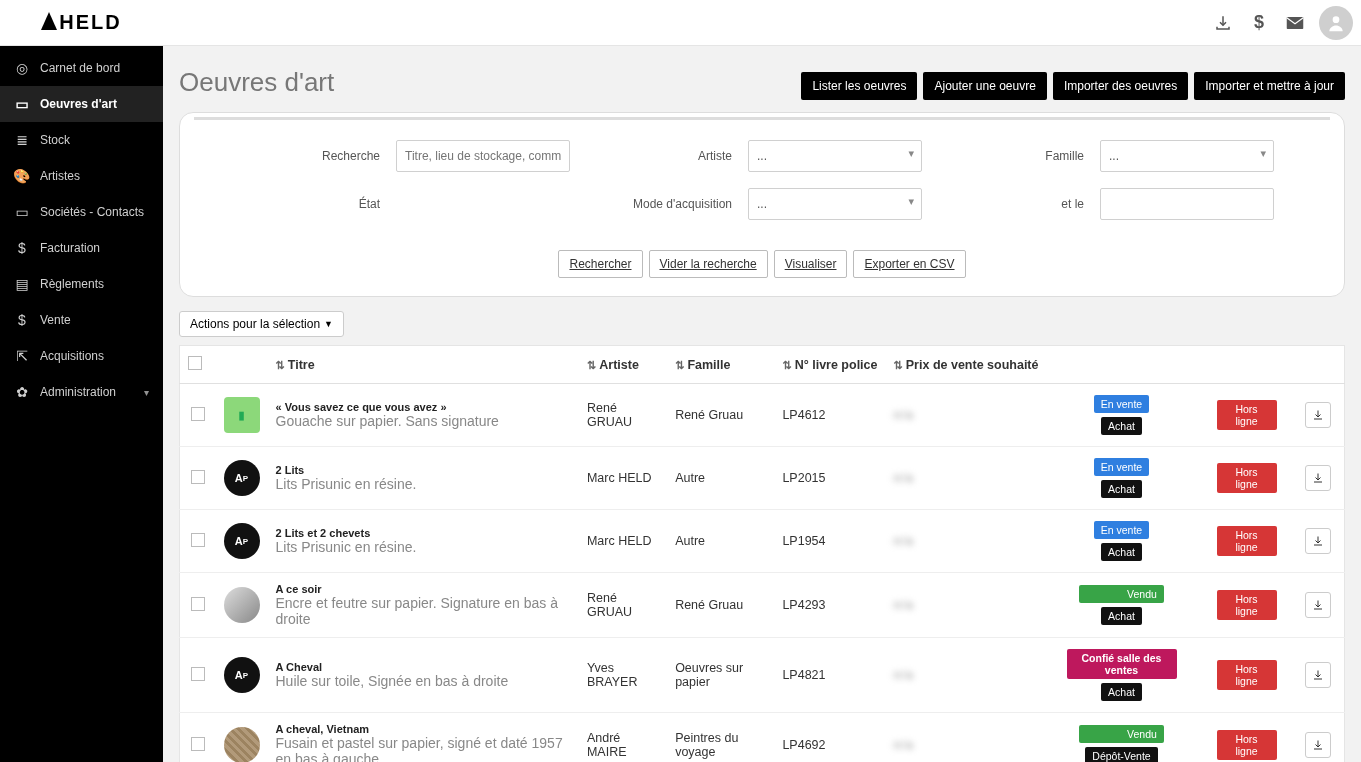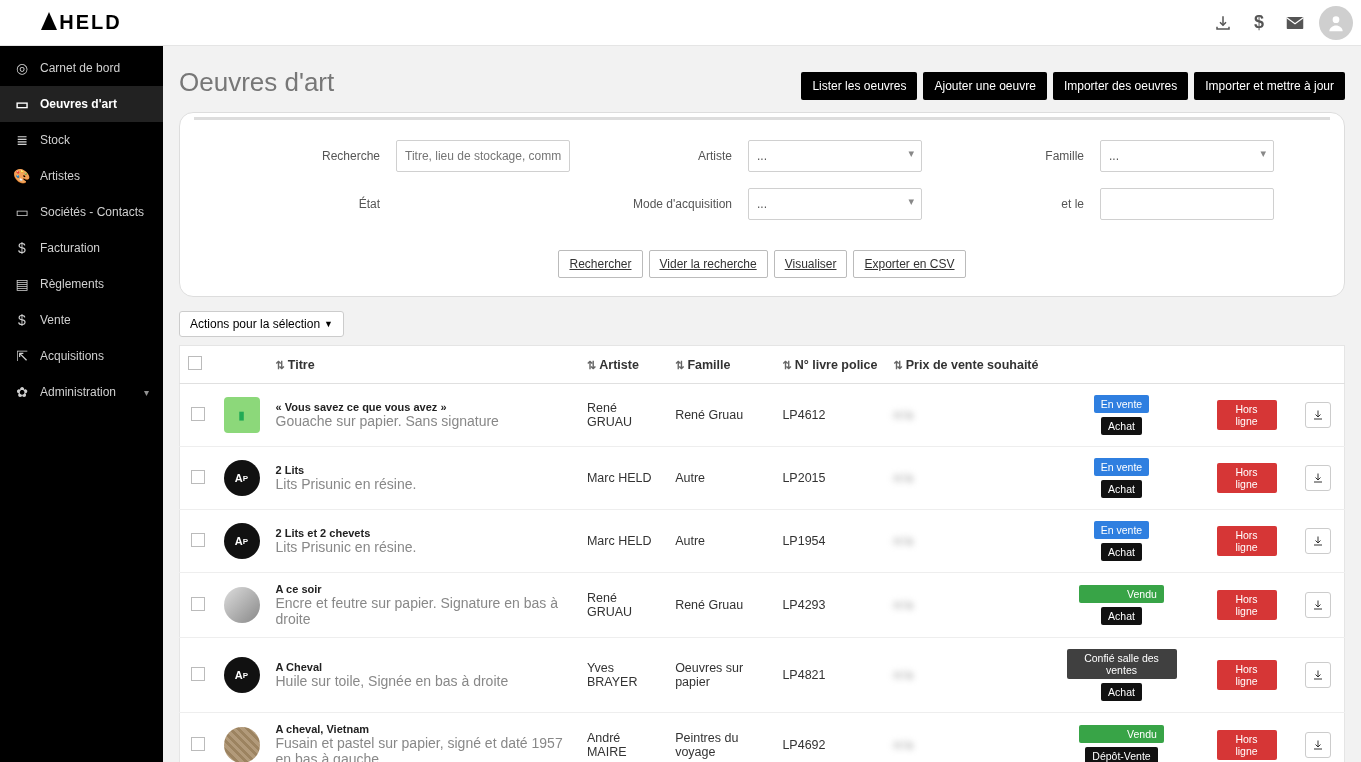--- a/index.html
+++ b/index.html
@@ -52,21 +52,21 @@
 .table th, .table td { padding:10px 8px; vertical-align:middle; font-size:12.5px; }
 .table thead th { font-weight:bold; text-align:left; border-bottom:1px solid #e0e0e0; white-space:nowrap;}
 .sort::before { content:"⇅ "; color:#666; font-size:11px;}
 .chk { width:14px; height:14px; border:1px solid #bbb; display:inline-block; background:#fff;}
 .thumb { width:36px; height:36px; border-radius:50%; background:#444; display:flex; align-items:center; justify-content:center; color:#fff; font-size:11px; font-weight:bold; overflow:hidden;}
 .thumb.sq { border-radius:4px; background:#8cd87a; color:#2a5; }
 .rowtitle { font-weight:bold; color:#222; font-size:11px; display:block;}
 .rowsub { color:#888; font-size:14px;}
 .price { color:#999; filter: blur(3px); letter-spacing:1px;}
 .badge { display:inline-block; padding:3px 7px; border-radius:2px; font-size:10.5px; color:#fff; margin:1px 12px;}
-.b-blue{background:#2f7fe0;} .b-black{background:#111;} .b-green{background:#38a447;padding-left:48px;} .b-purple{background:#404040;}
+.b-blue{background:#2f7fe0;} .b-black{background:#111;} .b-green{background:#38a447;padding-left:48px;} .b-purple{background:#be185d;font-weight:bold;}
 .b-red{background:#d63636;}
 .badge-col { display:flex; flex-direction:column; align-items:center; gap:2px;}
 .dlbtn { border:1px solid #ccc; width:26px; height:26px; border-radius:3px; display:flex; align-items:center; justify-content:center; background:#fff; cursor:pointer;}
 tr.trow { border-top:1px solid #eee;}
 .col-chk{width:36px;text-align:center;}
 .col-thumb{width:52px;}
 .col-badges{width:150px; text-align:center;}
 .col-off{width:100px; text-align:center;}
 .col-dl{width:48px; text-align:center;}
 </style>

